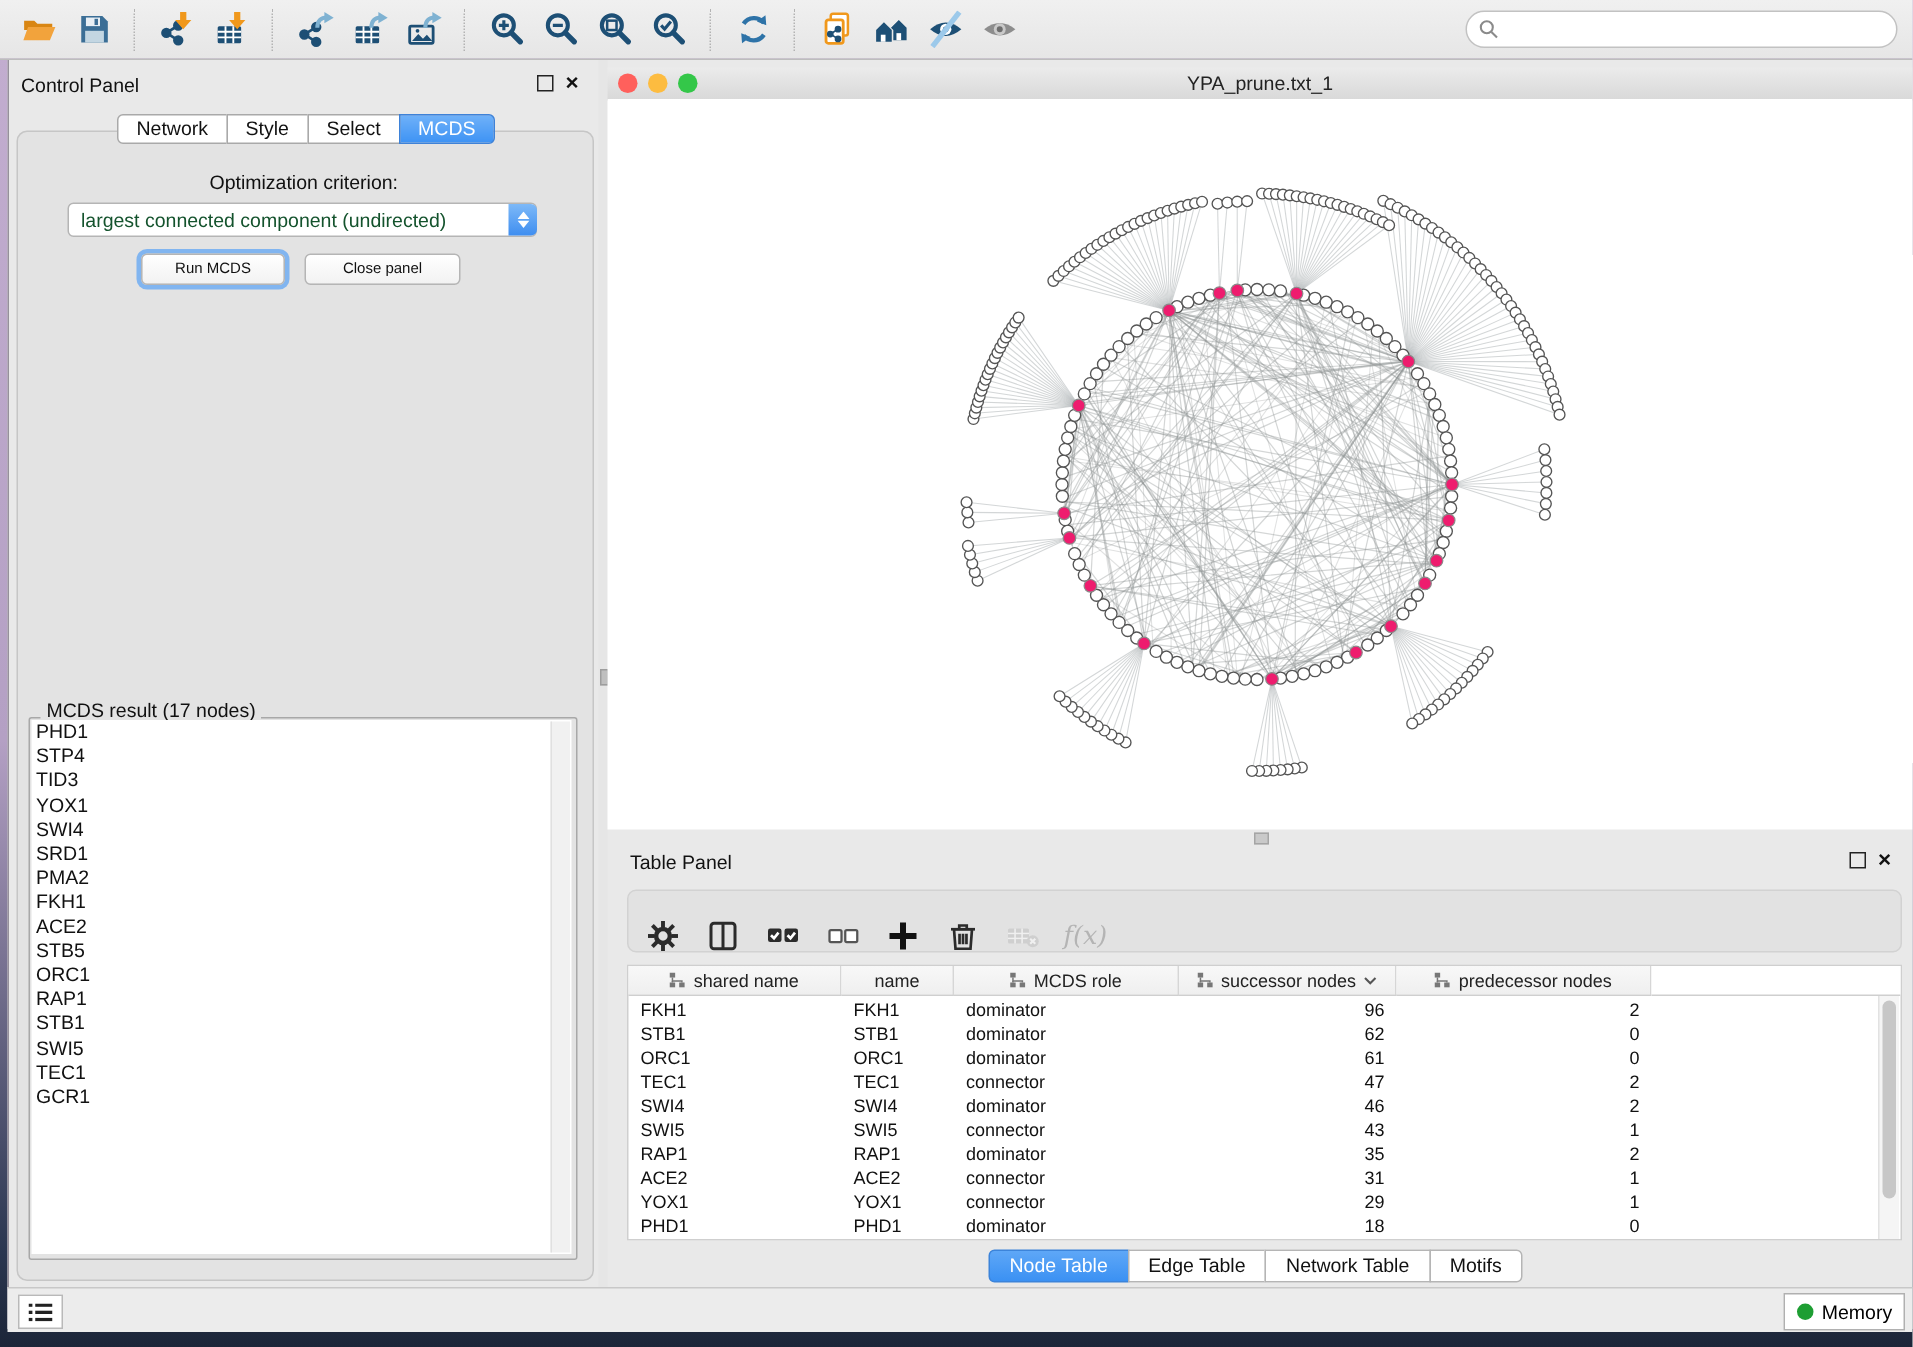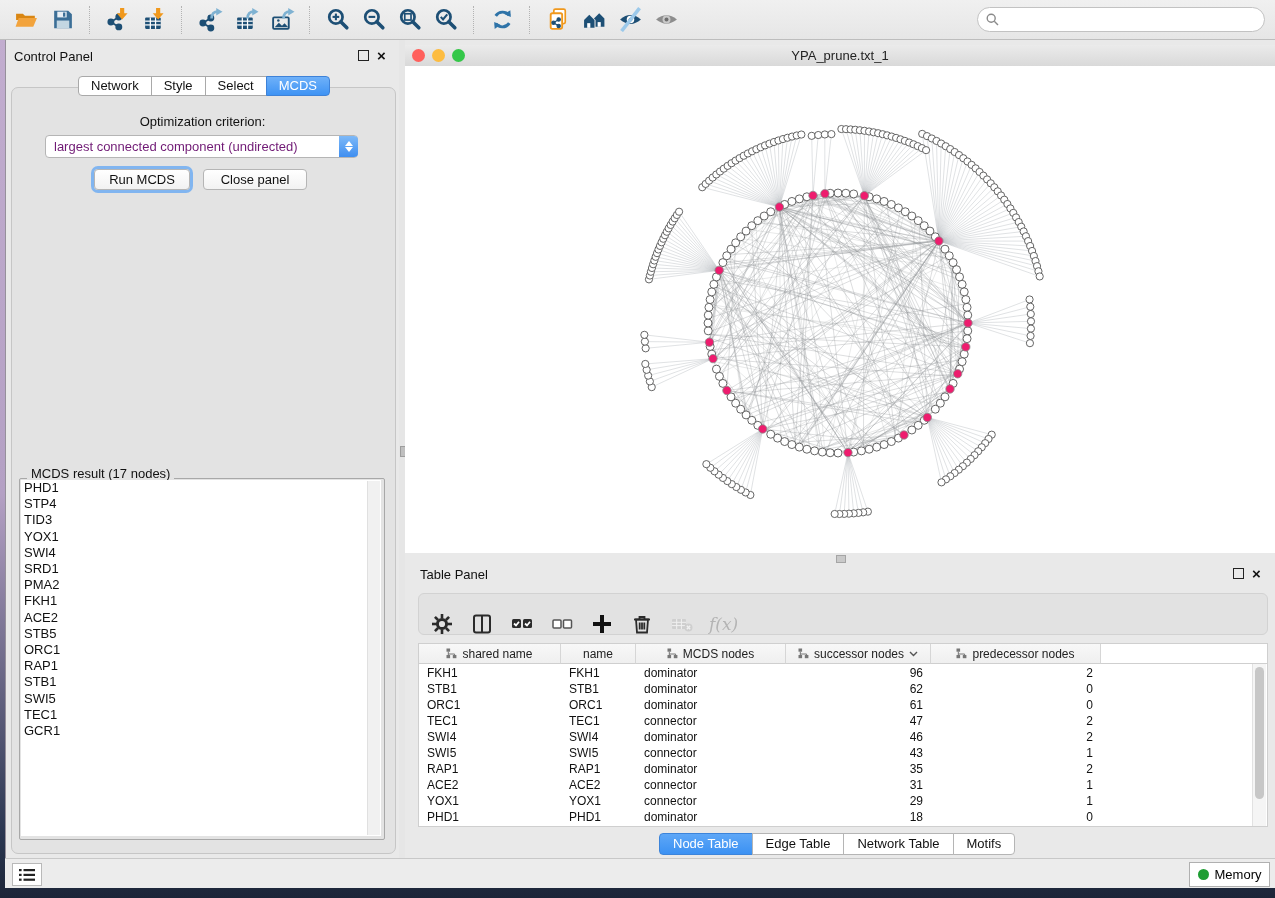--- a/index.html
+++ b/index.html
@@ -25,26 +25,26 @@
   .cp-inner{left:11px;top:87px;width:383px;height:765px;background:#e3e3e3;border:1px solid #c6c6c6;border-radius:7px;}
   .tabs{left:79px;top:76px;display:flex;}
   .tab{height:18px;line-height:18px;padding:0 12px;font-size:13px;background:#fff;border:1px solid #a9a9a9;
        margin-left:-1px;color:#111;}
   .tab.first{border-radius:4px 0 0 4px;}
   .tab.last{border-radius:0 4px 4px 0;}
   .tab.active{background:linear-gradient(#6fb1f9,#3e93f4);color:#fff;border-color:#3e82d8;}
   .optlabel{left:11px;top:114px;width:383px;text-align:center;font-size:13px;color:#111;}
   .dropdown{left:45px;top:135px;width:311px;height:21px;background:#fff;border:1px solid #b5b5b5;border-radius:4px;
             display:flex;align-items:center;font-size:13px;}
-  .dd-text{flex:1;padding-left:8px;color:#701a75;white-space:nowrap;}
+  .dd-text{flex:1;padding-left:8px;color:#14532d;white-space:nowrap;}
   .dd-cap{width:19px;height:21px;margin:-1px -1px -1px 0;border-radius:0 4px 4px 0;background:linear-gradient(#7db9f8,#3f8ef0);
           display:flex;flex-direction:column;align-items:center;justify-content:center;gap:1px;}
   .dd-cap svg{display:block;}
   .btn{height:21px;background:linear-gradient(#ffffff,#f2f2f2);border:1px solid #b5b5b5;border-radius:4px;
-       font-size:13px;color:#111;display:flex;align-items:center;justify-content:center;box-sizing:border-box;}
+       font-size:10px;color:#111;display:flex;align-items:center;justify-content:center;box-sizing:border-box;}
   .focusring{box-shadow:0 0 0 3px rgba(96,165,244,.75);}
   .groupbox{left:19px;top:478px;width:364px;height:360px;border:1px solid #a8a8a8;border-radius:2px;}
   .grouptitle{left:27px;top:466px;background:#e3e3e3;padding:0 4px;font-size:13px;color:#111;}
   .listwhite{left:21px;top:480px;width:360px;height:356px;background:#fff;}
   .mcds-item{font-size:13px;color:#111;line-height:16.2px;padding-left:3px;}
   .listscroll{position:absolute;right:1px;top:1px;width:12px;height:354px;background:#f1f1f1;border-left:1px solid #e0e0e0;}
   
   .vsplit{left:399px;top:40px;width:6px;height:823px;background:#e6e6e6;}
   .vhandle{left:400px;top:446px;width:4px;height:9px;background:#bfbfbf;border:1px solid #9d9d9d;}
   
@@ -1126,21 +1126,21 @@
           <g fill="#777">
             <rect x="0.5" y="0.5" width="3.6" height="3.2"></rect>
             <rect x="0.5" y="7" width="3.6" height="3.2"></rect>
             <rect x="6.8" y="7" width="3.6" height="3.2"></rect>
           </g>
           <g stroke="#777" stroke-width="1" fill="none">
             <path d="M2.3 3.7 V6 H8.6 V7"></path>
             <line x1="2.3" y1="6" x2="2.3" y2="7"></line>
           </g>
         </svg>
-        <span>MCDS nodes</span>
+        <span>MCDS role</span>
       </div>
       <div class="thcell" style="width: 145px;">
         <svg width="11" height="11" viewBox="0 0 11 11">
           <g fill="#777">
             <rect x="0.5" y="0.5" width="3.6" height="3.2"></rect>
             <rect x="0.5" y="7" width="3.6" height="3.2"></rect>
             <rect x="6.8" y="7" width="3.6" height="3.2"></rect>
           </g>
           <g stroke="#777" stroke-width="1" fill="none">
             <path d="M2.3 3.7 V6 H8.6 V7"></path>

